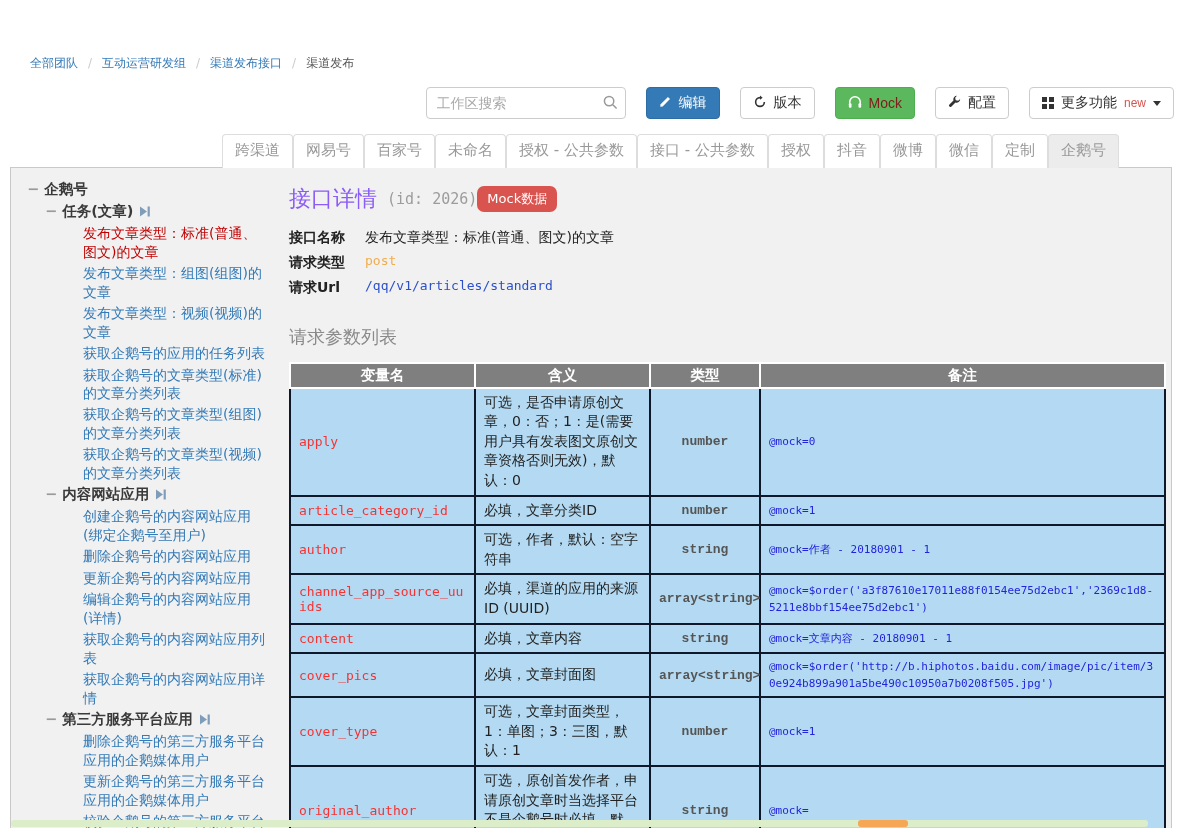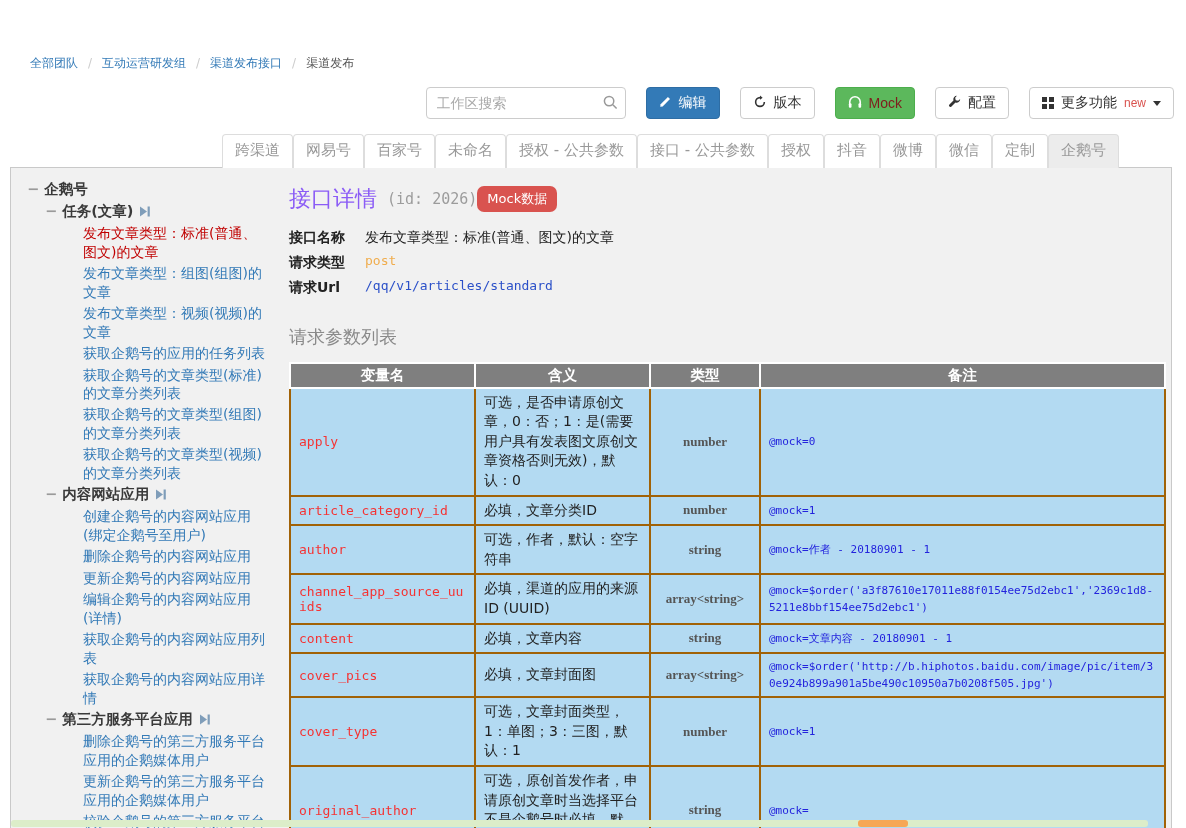--- a/index.html
+++ b/index.html
@@ -54,24 +54,24 @@
   .f-row { display:flex; margin:7px 0; font-size:14px; line-height:1.3; }
   .f-label { font-weight:bold; color:#222; min-width:68px; margin-right:8px; white-space:nowrap; }
   .v-plain { color:#222; }
   .v-method { font-family:"DejaVu Sans Mono","Liberation Mono",monospace; font-size:13px; color:#f0ad4e; }
   .v-url { font-family:"DejaVu Sans Mono","Liberation Mono",monospace; font-size:13px; color:#2b50c8; }
   .section-title { font-size:18px; color:#8a8a8a; margin:28px 0 13px; }
 
   
   table.params { border-collapse:collapse; width:875px; table-layout:fixed; }
   table.params th { background:#7f7f7f; color:#fff; font-size:14.5px; font-weight:bold; text-align:center; padding:2px 4px; border:2px solid #fff; }
-  table.params td { background:#b3daf2; border:2px solid #a16207; vertical-align:middle; padding:4px 8px; }
+  table.params td { background:#b3daf2; border:2px solid #0f172a; vertical-align:middle; padding:4px 8px; }
   td.c-name { font-family:"DejaVu Sans Mono","Liberation Mono",monospace; font-size:13px; color:#f53333; padding-left:10px; word-break:break-all; }
   td.c-desc { font-size:14px; color:#222; line-height:1.4; }
-  td.c-type { font-family:Liberation Serif, serif; font-size:13px; font-weight:bold; color:#555; text-align:center; }
+  td.c-type { font-family:Liberation Mono, monospace; font-size:13px; font-weight:bold; color:#555; text-align:center; }
   td.c-remark { font-family:"DejaVu Sans Mono","Liberation Mono",monospace; font-size:11px; color:#2323dd; line-height:1.55; word-break:break-all; }
 
   
   .hscroll { position:absolute; left:11px; top:820px; width:1137px; height:7px; background:#dcedc9; border-radius:3px; z-index:5; }
   .hscroll .thumb { position:absolute; left:847px; top:0; width:50px; height:7px; background:#f6a755; border-radius:3px; cursor:pointer; }
 </style>
 </head>
 <body>
 
 <div class="canvas">

